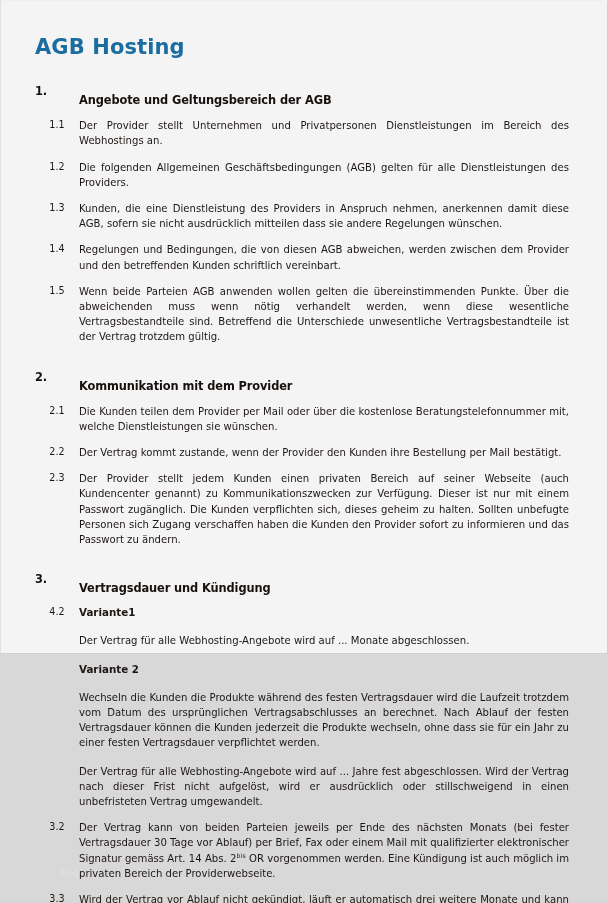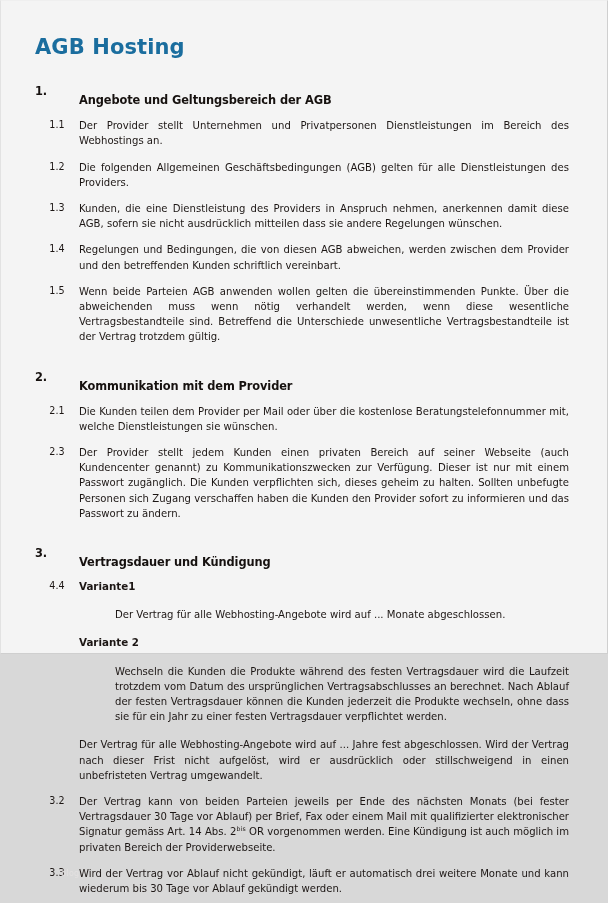--- a/index.html
+++ b/index.html
@@ -94,21 +94,20 @@
   .clause .body p + p {
     margin-top: 13px;
   }
   .clause .body .sub-label {
     font-weight: bold;
     font-size: 10.3px;
     margin: 0;
   }
   .clause .body .sub-label + p {
     margin-top: 13px;
-    margin-left: 36px;
   }
   .clause .body p + .sub-label {
     margin-top: 13px;
   }
 
   .tight { margin-top: 10px; }
 
   sup.bis {
     font-size: 6.2px;
     vertical-align: super;
@@ -181,35 +180,41 @@
       <span class="ttl">Kommunikation mit dem Provider</span>
     </div>
 
     <div class="clause">
       <span class="num">2.1</span>
       <div class="body">
         <p>Die Kunden teilen dem Provider per Mail oder über die kostenlose Beratungstelefonnummer mit, welche Dienstleistungen sie wünschen.</p>
       </div>
     </div>
 
+    <div class="clause">
+      <span class="num">2.2</span>
+      <div class="body">
+        <p>Der Vertrag kommt zustande, wenn der Provider den Kunden ihre Bestellung per Mail bestätigt.</p>
+      </div>
+    </div>
 
     <div class="clause">
       <span class="num">2.3</span>
       <div class="body">
         <p>Der Provider stellt jedem Kunden einen privaten Bereich auf seiner Webseite (auch Kundencenter genannt) zu Kommunikationszwecken zur Verfügung. Dieser ist nur mit einem Passwort zugänglich. Die Kunden verpflichten sich, dieses geheim zu halten. Sollten unbefugte Personen sich Zugang verschaffen haben die Kunden den Provider sofort zu informieren und das Passwort zu ändern.</p>
       </div>
     </div>
 
     <div class="section-heading">
       <span class="num">3.</span>
       <span class="ttl">Vertragsdauer und Kündigung</span>
     </div>
 
     <div class="clause tight">
-      <span class="num">4.4</span>
+      <span class="num">4.2</span>
       <div class="body">
         <p class="sub-label">Variante1</p>
         <p>Der Vertrag für alle Webhosting-Angebote wird auf ... Monate abgeschlossen.</p>
         <p class="sub-label">Variante 2</p>
         <p>Wechseln die Kunden die Produkte während des festen Vertragsdauer wird die Laufzeit trotzdem vom Datum des ursprünglichen Vertragsabschlusses an berechnet. Nach Ablauf der festen Vertragsdauer können die Kunden jederzeit die Produkte wechseln, ohne dass sie für ein Jahr zu einer festen Vertragsdauer verpflichtet werden.</p>
         <p>Der Vertrag für alle Webhosting-Angebote wird auf ... Jahre fest abgeschlossen. Wird der Vertrag nach dieser Frist nicht aufgelöst, wird er ausdrücklich oder stillschweigend in einen unbefristeten Vertrag umgewandelt.</p>
       </div>
     </div>
 
     <div class="clause">

